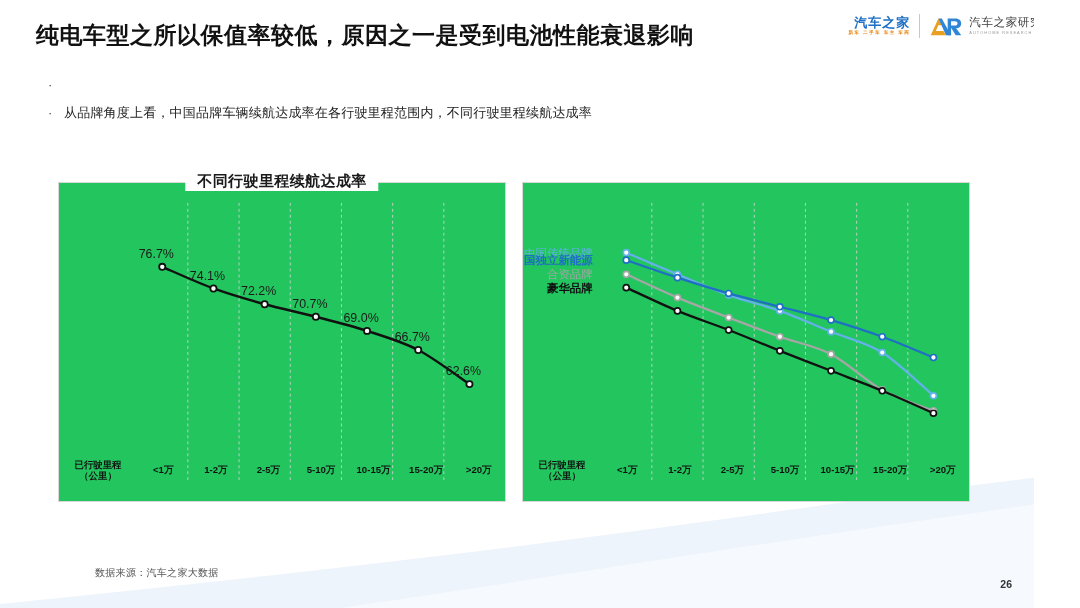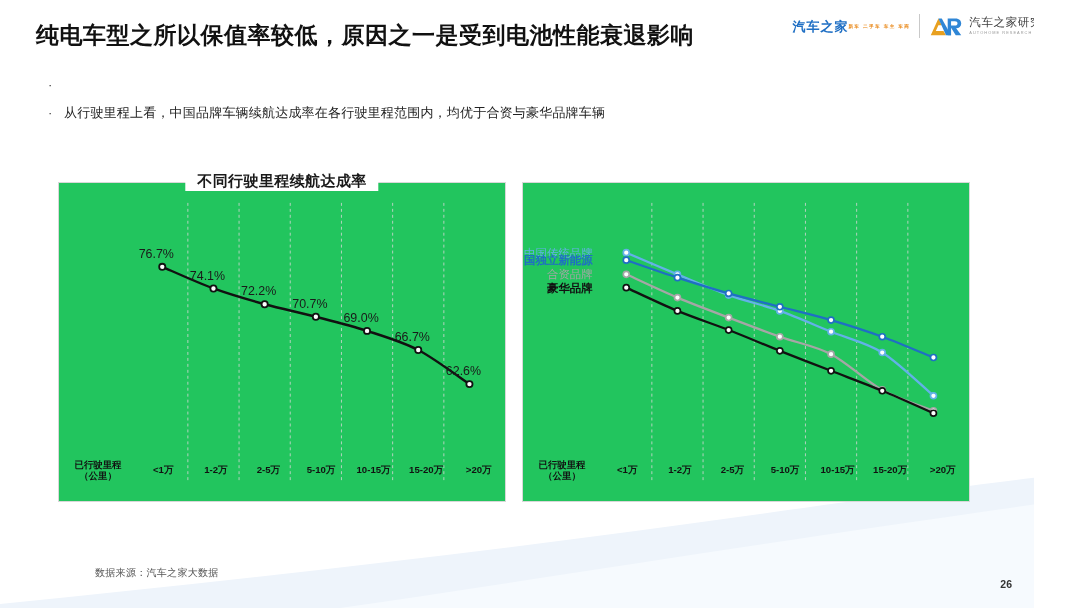--- a/index.html
+++ b/index.html
@@ -17,21 +17,21 @@
   .bg-wave{position:absolute;left:0;bottom:0;width:1080px;height:180px;pointer-events:none;}
 
   
   .header{position:absolute;left:0;top:0;width:1080px;height:64px;}
   .title{
     position:absolute;left:36px;top:20px;
     font-size:23px;font-weight:bold;letter-spacing:.5px;
     color:#111;white-space:nowrap;
   }
   .logo-wrap{position:absolute;right:16px;top:14px;display:flex;align-items:center;gap:9px;}
-  .logo-a{display:flex;flex-direction:row;align-items:center;line-height:1;}
+  .logo-a{display:flex;flex-direction:column;align-items:flex-end;line-height:1;}
   .logo-a .cn{font-size:13px;font-weight:bold;color:#1f6fc4;letter-spacing:1px;}
   .logo-a .sub{font-size:4.6px;color:#e8820c;letter-spacing:1.4px;margin-top:2.5px;font-weight:bold;}
   .logo-div{width:1px;height:24px;background:#c9c9c9;}
   .logo-b{display:flex;align-items:center;gap:6px;justify-content:center;}
   .logo-b .mark{width:34px;height:22px;}
   .logo-b .txt{display:flex;flex-direction:column;line-height:1;}
   .logo-b .txt .cn{font-size:11.5px;color:#3b3b3b;letter-spacing:.6px;}
   .logo-b .txt .en{font-size:3.9px;color:#9a9a9a;letter-spacing:1.05px;margin-top:2.5px;}
 
   
@@ -111,21 +111,21 @@
       </div>
     </div>
   </div>
 
   <div class="bullets">
     <div class="bullet">
       <span class="dot">·</span>
     </div>
     <div class="bullet">
       <span class="dot">·</span>
-      <span class="btext">从行驶里程上看，中国品牌车辆续航达成率在各行驶里程范围内，均优于合资与豪华品牌车辆</span>
+      <span class="btext">从品牌角度上看，中国品牌车辆续航达成率在各行驶里程范围内，不同行驶里程续航达成率</span>
     </div>
   </div>
 
   <div class="card" id="card-left">
     <div class="card-title">不同行驶里程续航达成率</div>
     <svg class="plot" id="plot-left" viewBox="0 0 448 320" preserveAspectRatio="none">
         <line x1="129.42857142857144" y1="20" x2="129.42857142857144" y2="300" stroke="#d6d6d6" stroke-width="0.8" stroke-dasharray="3,3"></line>
         <line x1="180.85714285714286" y1="20" x2="180.85714285714286" y2="300" stroke="#d6d6d6" stroke-width="0.8" stroke-dasharray="3,3"></line>
         <line x1="232.28571428571428" y1="20" x2="232.28571428571428" y2="300" stroke="#d6d6d6" stroke-width="0.8" stroke-dasharray="3,3"></line>
         <line x1="283.7142857142857" y1="20" x2="283.7142857142857" y2="300" stroke="#d6d6d6" stroke-width="0.8" stroke-dasharray="3,3"></line>

